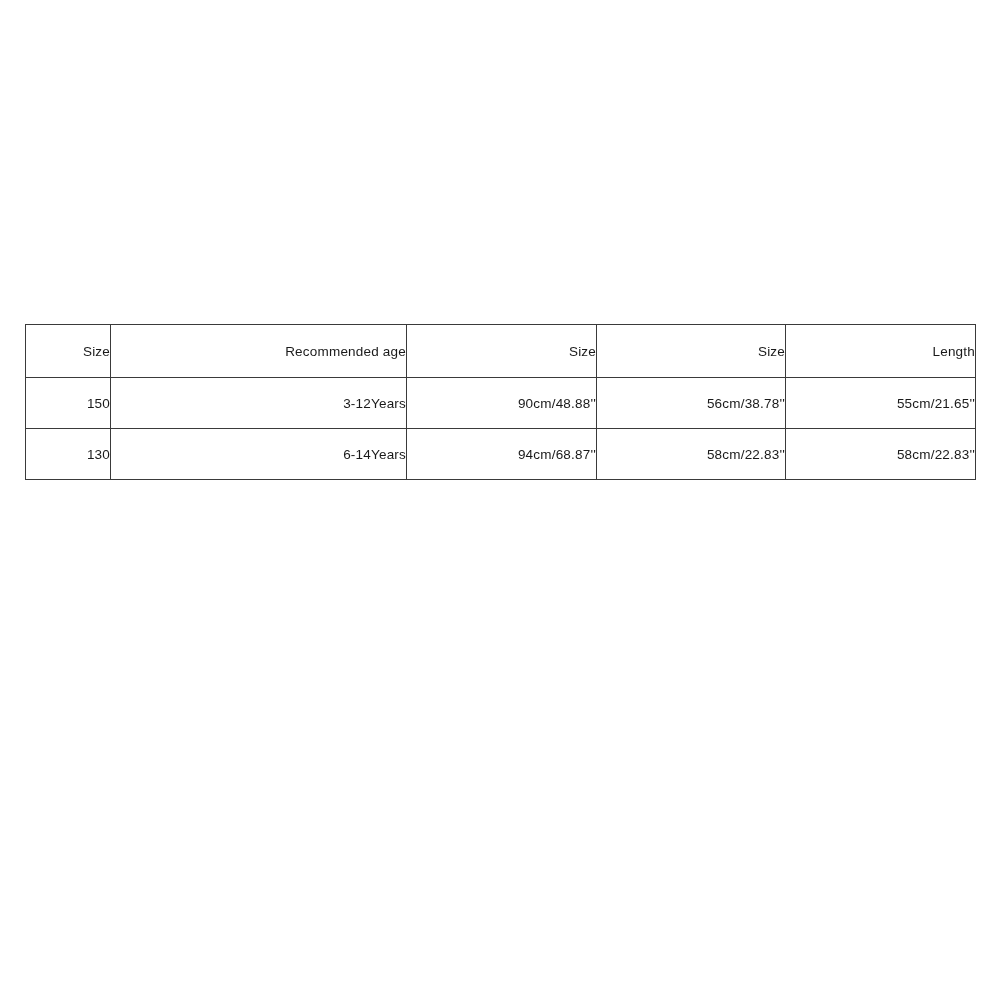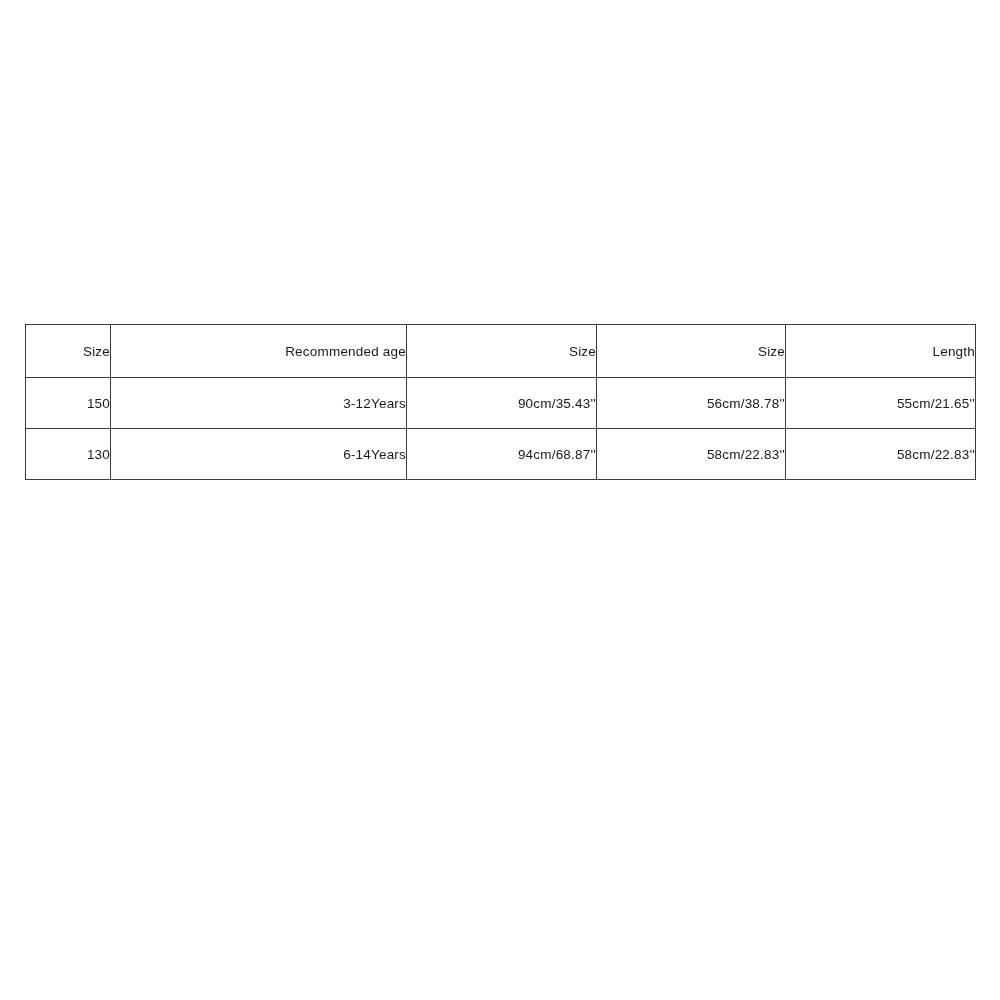--- a/index.html
+++ b/index.html
@@ -67,21 +67,21 @@
         <th>Recommended age</th>
         <th>Size</th>
         <th>Size</th>
         <th>Length</th>
       </tr>
     </thead>
     <tbody>
       <tr>
         <td>150</td>
         <td>3-12Years</td>
-        <td>90cm/35.43''</td>
+        <td>90cm/48.88''</td>
         <td>56cm/38.78''</td>
         <td>55cm/21.65''</td>
       </tr>
       <tr>
         <td>130</td>
         <td>6-14Years</td>
         <td>94cm/68.87''</td>
         <td>58cm/22.83''</td>
         <td>58cm/22.83''</td>
       </tr>

